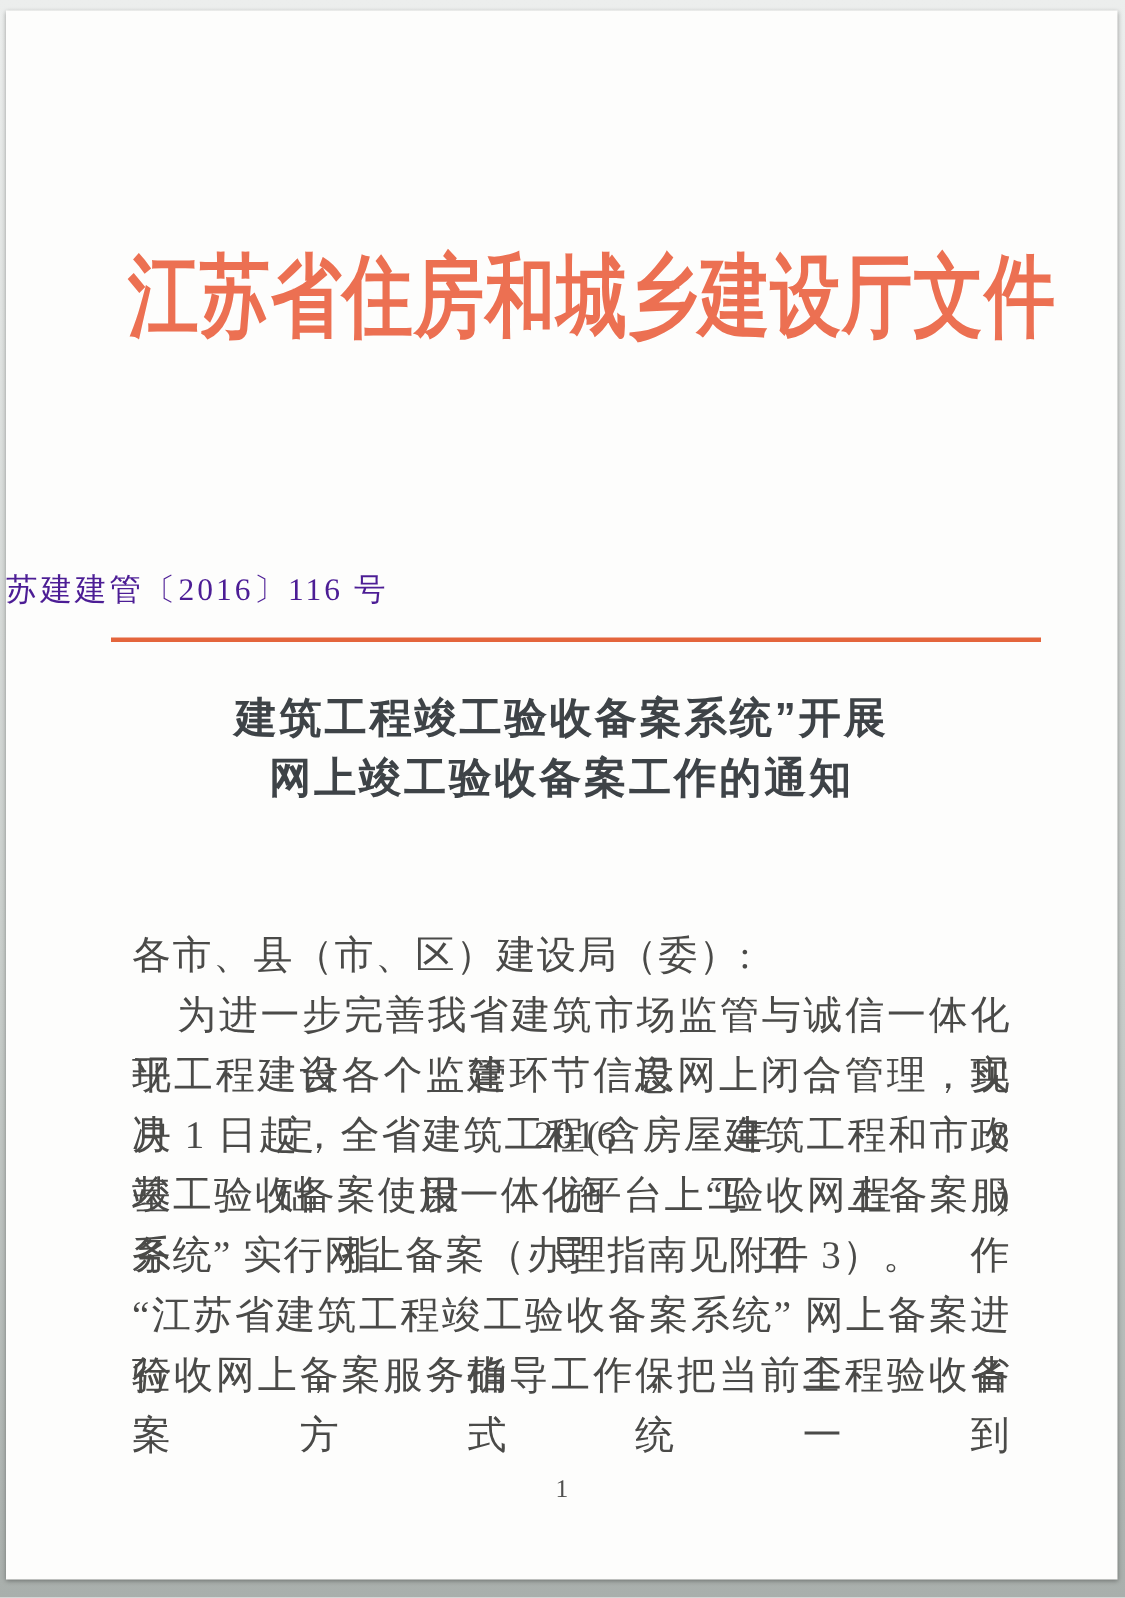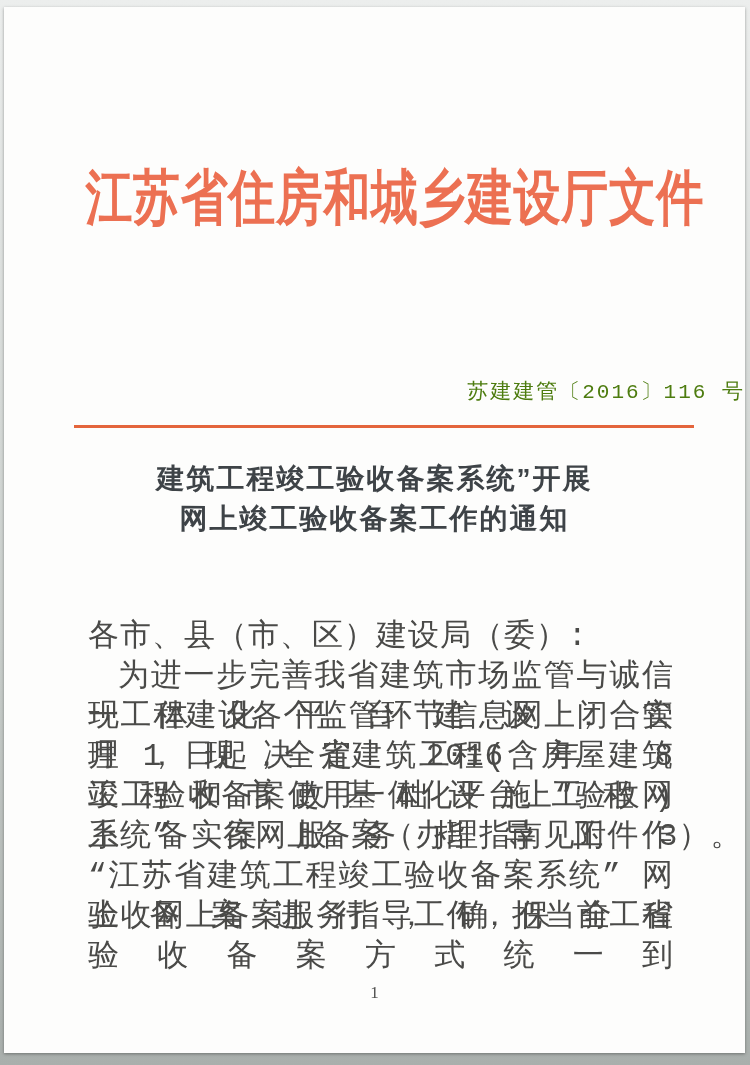--- a/index.html
+++ b/index.html
@@ -42,26 +42,25 @@
     transform: scaleX(0.78);
     transform-origin: 50% 50%;
     letter-spacing: 1px;
   }
 
   .doc-number {
     position: absolute;
     top: 372px;
     left: 0;
     width: 100%;
-    text-align: right;
+    text-align: left;
     font-size: 21px;
     line-height: 28px;
-    color: #4d7c0f;
+    color: #4c1d95;
     letter-spacing: 2px;
-    font-family: Liberation Mono, monospace;
   }
 
   .red-line {
     position: absolute;
     top: 418px;
     left: 70px;
     width: 620px;
     height: 3px;
     background: #e4653c;
   }
@@ -78,25 +77,24 @@
     line-height: 40px;
     color: #3e4347;
     letter-spacing: 2px;
   }
 
   .body-text {
     position: absolute;
     top: 610px;
     left: 84px;
     width: 586px;
-    font-size: 31px;
+    font-size: 26px;
     line-height: 40px;
     color: #4a4a48;
     letter-spacing: 1px;
-    font-family: Liberation Mono, monospace;
   }
 
   .body-text .line {
     height: 40px;
     white-space: nowrap;
   }
 
   .body-text .line.just {
     white-space: normal;
     text-align: justify;

